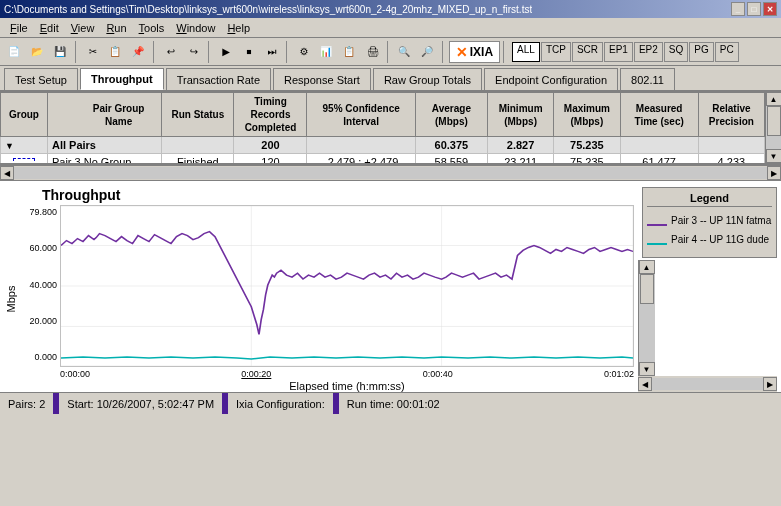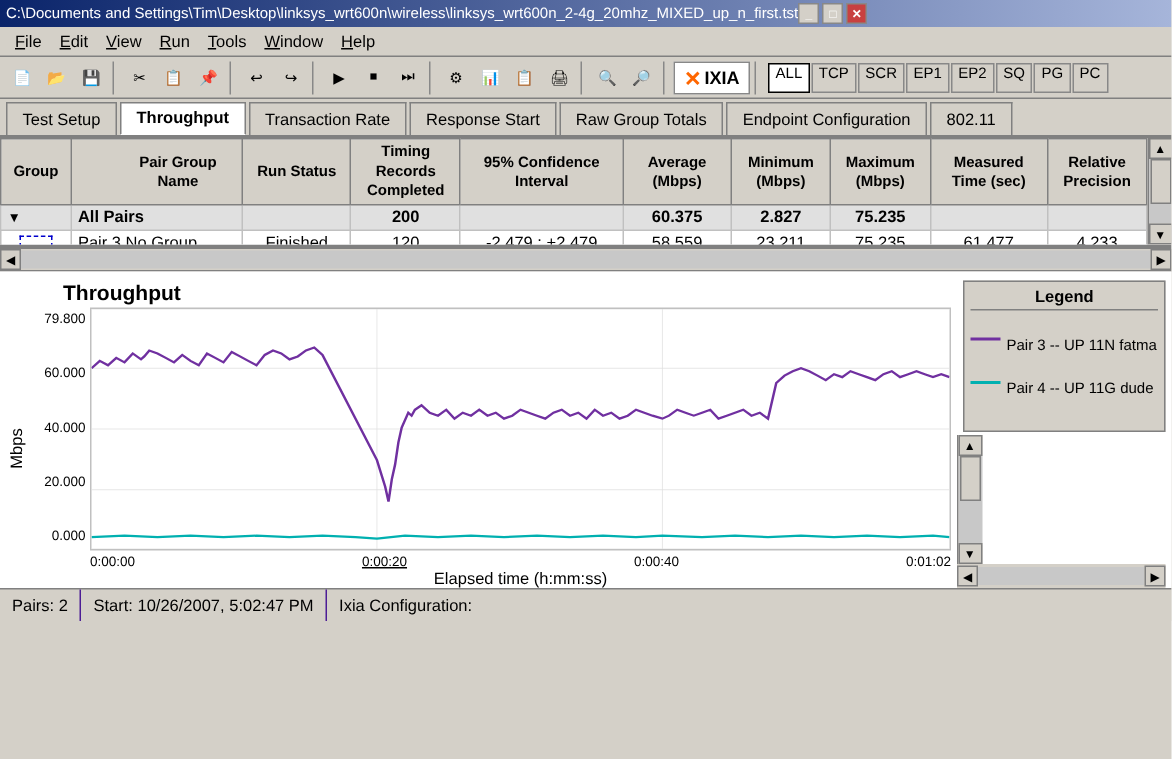--- a/index.html
+++ b/index.html
@@ -1,19 +1,19 @@
 <!DOCTYPE html>
 <html><head>
   <meta charset="utf-8">
   <style>
     * { margin: 0; padding: 0; box-sizing: border-box; }
     body { font-family: 'Arial', sans-serif; font-size: 11px; background: #d4d0c8; color: #000; width: 781px; height: 506px; overflow: hidden; }
 
     
-    #title-bar { background: linear-gradient(to right, #0a246a, #a6b5da); color: white; height: 18px; display: flex; align-items: center; padding: 0 4px; font-size: 11px; font-weight: bold; }
+    #title-bar { background: linear-gradient(to right, #0a246a, #a6b5da); color: white; height: 18px; display: flex; align-items: center; justify-content: space-between; padding: 0 4px; font-size: 11px; font-weight: bold; }
     #title-bar-controls { display: flex; gap: 2px; }
     .title-btn { width: 14px; height: 14px; background: #d4d0c8; border: 1px solid #888; font-size: 8px; display: flex; align-items: center; justify-content: center; cursor: pointer; }
 
     
     #menu-bar { background: #d4d0c8; height: 20px; display: flex; align-items: center; padding: 0 4px; border-bottom: 1px solid #808080; }
     .menu-item { padding: 2px 6px; font-size: 11px; cursor: pointer; }
     .menu-item u { text-decoration: underline; }
 
     
     #toolbar { background: #d4d0c8; height: 28px; display: flex; align-items: center; padding: 2px 4px; border-bottom: 1px solid #808080; gap: 1px; flex-wrap: nowrap; }
@@ -41,28 +41,28 @@
     .row-pair { background: #fff; }
 
     
     #chart-area { display: flex; flex: 1; padding: 4px; background: #fff; }
     #chart-container { flex: 1; position: relative; }
     #chart-title { font-size: 14px; font-weight: bold; margin-bottom: 2px; padding-left: 30px; }
 
     
     #legend { width: 140px; border: 1px solid #808080; background: #d4d0c8; padding: 4px; margin-left: 4px; height: fit-content; }
     #legend-title { font-weight: bold; font-size: 11px; text-align: center; margin-bottom: 4px; border-bottom: 1px solid #808080; padding-bottom: 2px; }
-    .legend-item { display: flex; align-items: flex-start; gap: 4px; margin: 18px 0; font-size: 10px; }
+    .legend-item { display: flex; align-items: flex-end; gap: 4px; margin: 8px 0; font-size: 10px; }
     .legend-line { width: 20px; height: 2px; }
     .legend-line-blue { background: #7030a0; }
     .legend-line-cyan { background: #00b0b0; }
 
     
     #status-bar { background: #d4d0c8; height: 22px; display: flex; align-items: center; border-top: 1px solid #808080; font-size: 11px; }
-    .status-item { padding: 0 8px; border-right: 1px solid #4c1d95; height: 100%; display: flex; align-items: center; }
+    .status-item { padding: 0 8px; border-right: 6px solid #4c1d95; height: 100%; display: flex; align-items: center; }
     .status-item:last-child { border-right: none; }
     .v-scroll { width: 16px; background: #d4d0c8; border-left: 1px solid #808080; display: flex; flex-direction: column; align-items: center; }
     .scroll-arrow { width: 16px; height: 14px; background: #d4d0c8; border: 1px solid #808080; display: flex; align-items: center; justify-content: center; font-size: 8px; cursor: pointer; }
     .scroll-track { flex: 1; background: #c8c8c8; width: 16px; }
     .scroll-thumb { width: 14px; height: 30px; background: #d4d0c8; border: 1px solid #808080; margin: 0 auto; }
   </style>
 </head>
 <body>
 
 <div id="title-bar">
@@ -317,13 +317,16 @@
 <div id="status-bar">
   <div class="status-item">
     <span>Pairs: 2</span>
   </div>
   <div class="status-item">
     <span>Start: 10/26/2007, 5:02:47 PM</span>
   </div>
   <div class="status-item">
     <span>Ixia Configuration:</span>
   </div>
+  <div class="status-item">
+    <span>Run time: 00:01:02</span>
+  </div>
 </div>
 
 </body></html>

